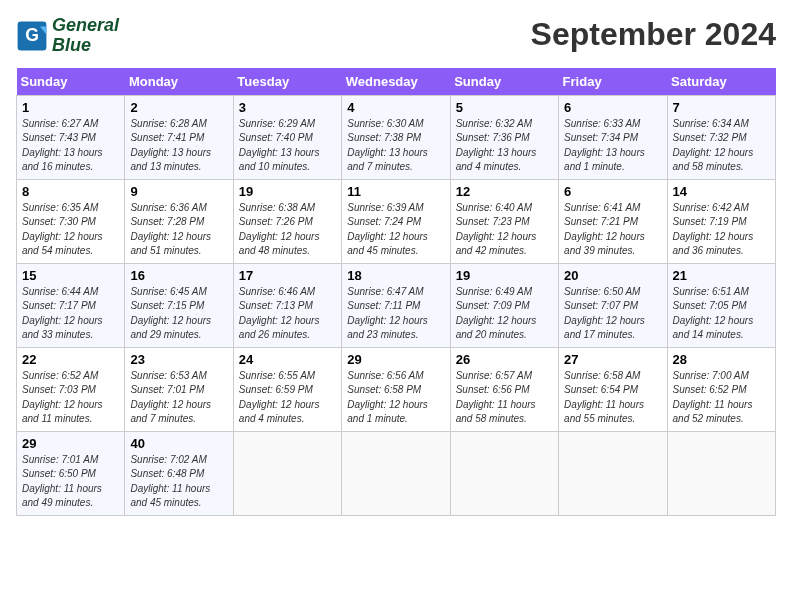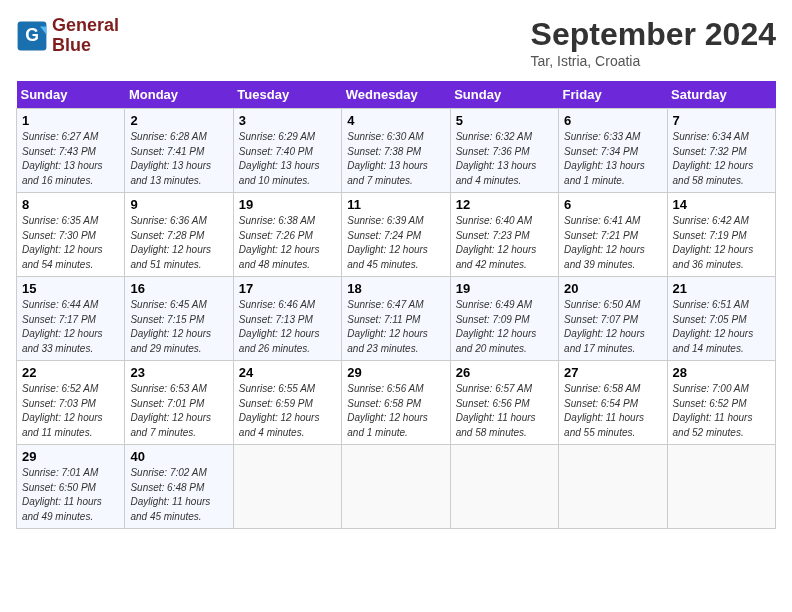--- a/index.html
+++ b/index.html
@@ -19,21 +19,21 @@
     .logo {
       display: flex;
       align-items: center;
       gap: 4px;
     }
     .logo-text {
       font-size: 18px;
       font-weight: bold;
       line-height: 1.1;
     }
-    .logo-text span { color: #7f1d1d; }
+    .logo-text span { color: #14532d; font-style: italic; }
     .logo-icon {
       width: 32px;
       height: 32px;
     }
     .title-block {
     }
     .month-title {
       font-size: 32px;
       font-weight: bold;
       color: #333;
@@ -41,21 +41,21 @@
     .location-title {
       font-size: 14px;
       color: #555;
     }
     table {
       width: 100%;
       border-collapse: collapse;
       font-size: 11px;
     }
     th {
-      background: #6d28d9;
+      background: #8b5cf6;
       color: #fff;
       padding: 6px 4px;
       text-align: left;
       font-size: 13px;
       font-weight: bold;
     }
     td {
       border: 1px solid #ccc;
       padding: 4px 5px;
       vertical-align: top;
@@ -90,21 +90,20 @@
     </svg>
     <div>
       <div class="logo-text">
         <span>General</span><br>
         <span>Blue</span>
       </div>
     </div>
   </div>
   <div class="title-block">
     <div class="month-title">September 2024</div>
-    <div class="location-title">Tar, Istria, Croatia</div>
   </div>
 </div>
 
 <table>
   <thead>
     <tr>
     <th>Sunday</th>
         <th>Monday</th>
         <th>Tuesday</th>
         <th>Wednesday</th>

